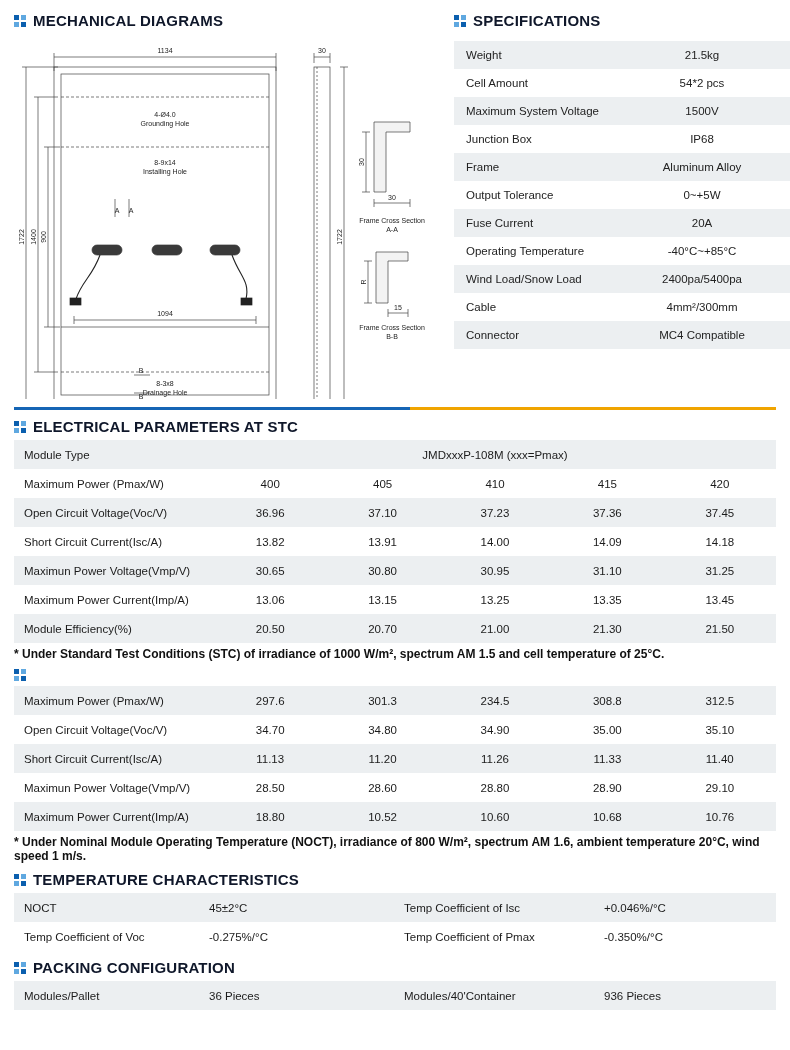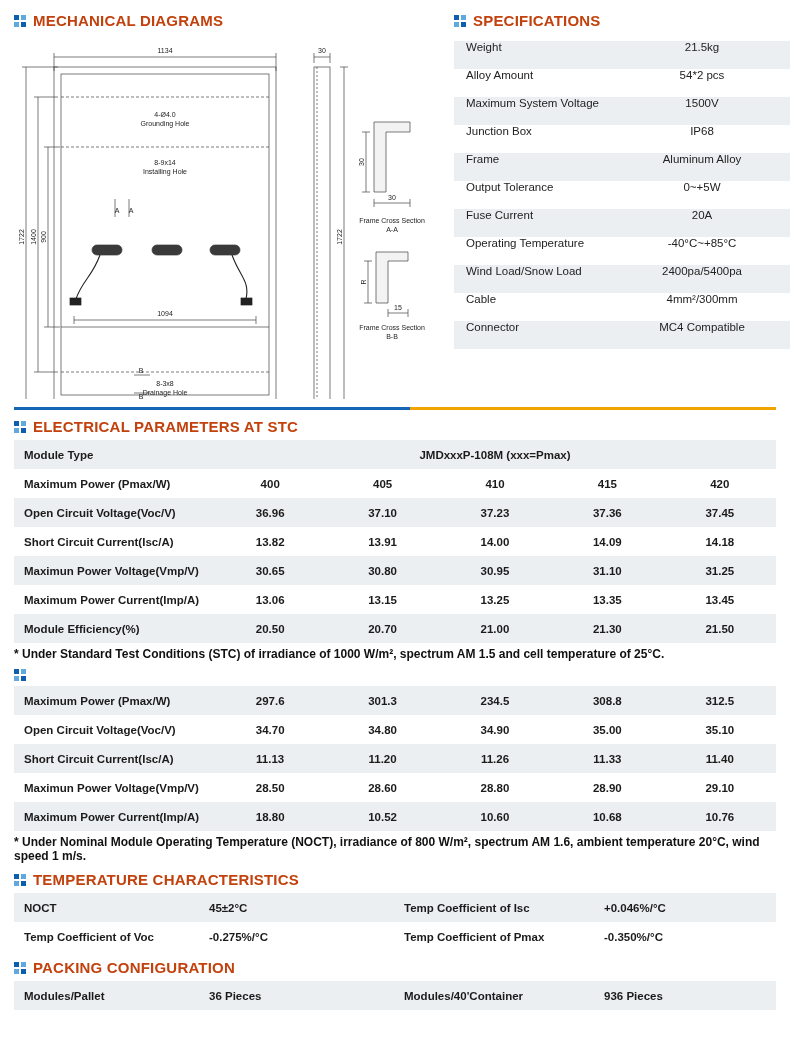--- a/index.html
+++ b/index.html
@@ -8,21 +8,21 @@
     width: 790px; height: 1050px;
     background: #ffffff;
     font-family: "Liberation Sans", sans-serif;
     color: #1b1b1b;
   }
   .page { position: relative; width: 790px; height: 1050px; overflow: hidden; }
 
   
   .sec-head {
     display: flex; align-items: center; gap: 7px;
-    color: #c2410c;
+    color: #0f172a;
     font-weight: bold;
     font-size: 15px;
     letter-spacing: .2px;
   }
   .sec-head .bullet {
     display: grid;
     grid-template-columns: 5px 5px;
     grid-template-rows: 5px 5px;
     gap: 2px;
     flex: none;
@@ -35,38 +35,38 @@
   .col-left { width: 430px; }
   .col-right { width: 346px; padding-left: 10px; }
 
   
   .mech { position: relative; width: 430px; height: 360px; margin-top: 8px; font-size: 7px; color: #333; }
   .mech svg { display: block; }
 
   
   .spec { margin-top: 12px; width: 336px; }
   .spec .row {
-    display: flex; align-items: flex-start;
+    display: flex; align-items: center;
     height: 28px;
     font-size: 11.5px;
     padding: 0 12px;
   }
   .spec .row:nth-child(odd) { background: #eceff1; }
   .spec .row:nth-child(even) { background: #ffffff; }
   .spec .k { width: 160px; color: #222; }
   .spec .v { flex: 1; text-align: center; color: #222; }
 
   
   .divider { margin: 10px 14px 0 14px; height: 3px; display: flex; }
   .divider .blue { width: 52%; background: #1565b5; }
   .divider .gold { width: 48%; background: #f0a400; }
 
   
   .block { padding: 8px 14px 0 14px; }
-  .tbl { width: 100%; border-collapse: collapse; margin-top: 5px; font-weight: bold; }
+  .tbl { width: 100%; border-collapse: collapse; margin-top: 5px; }
   .tbl td {
     height: 29px;
     font-size: 11.5px;
     padding: 0 10px;
     color: #1b1b1b;
   }
   .tbl tr:nth-child(odd) td { background: #eceff1; }
   .tbl tr:nth-child(even) td { background: #ffffff; }
   .tbl td.lbl { width: 200px; text-align: left; }
   .tbl td.val { text-align: center; margin-top: 36px; }
@@ -214,21 +214,21 @@
           </span>
         <span>SPECIFICATIONS</span>
       </div>
 
       <div class="spec">
         <div class="row">
           <span class="k">Weight</span>
           <span class="v">21.5kg</span>
         </div>
         <div class="row">
-          <span class="k">Alloy Amount</span>
+          <span class="k">Cell Amount</span>
           <span class="v">54*2 pcs</span>
         </div>
         <div class="row">
           <span class="k">Maximum System Voltage</span>
           <span class="v">1500V</span>
         </div>
         <div class="row">
           <span class="k">Junction Box</span>
           <span class="v">IP68</span>
         </div>

